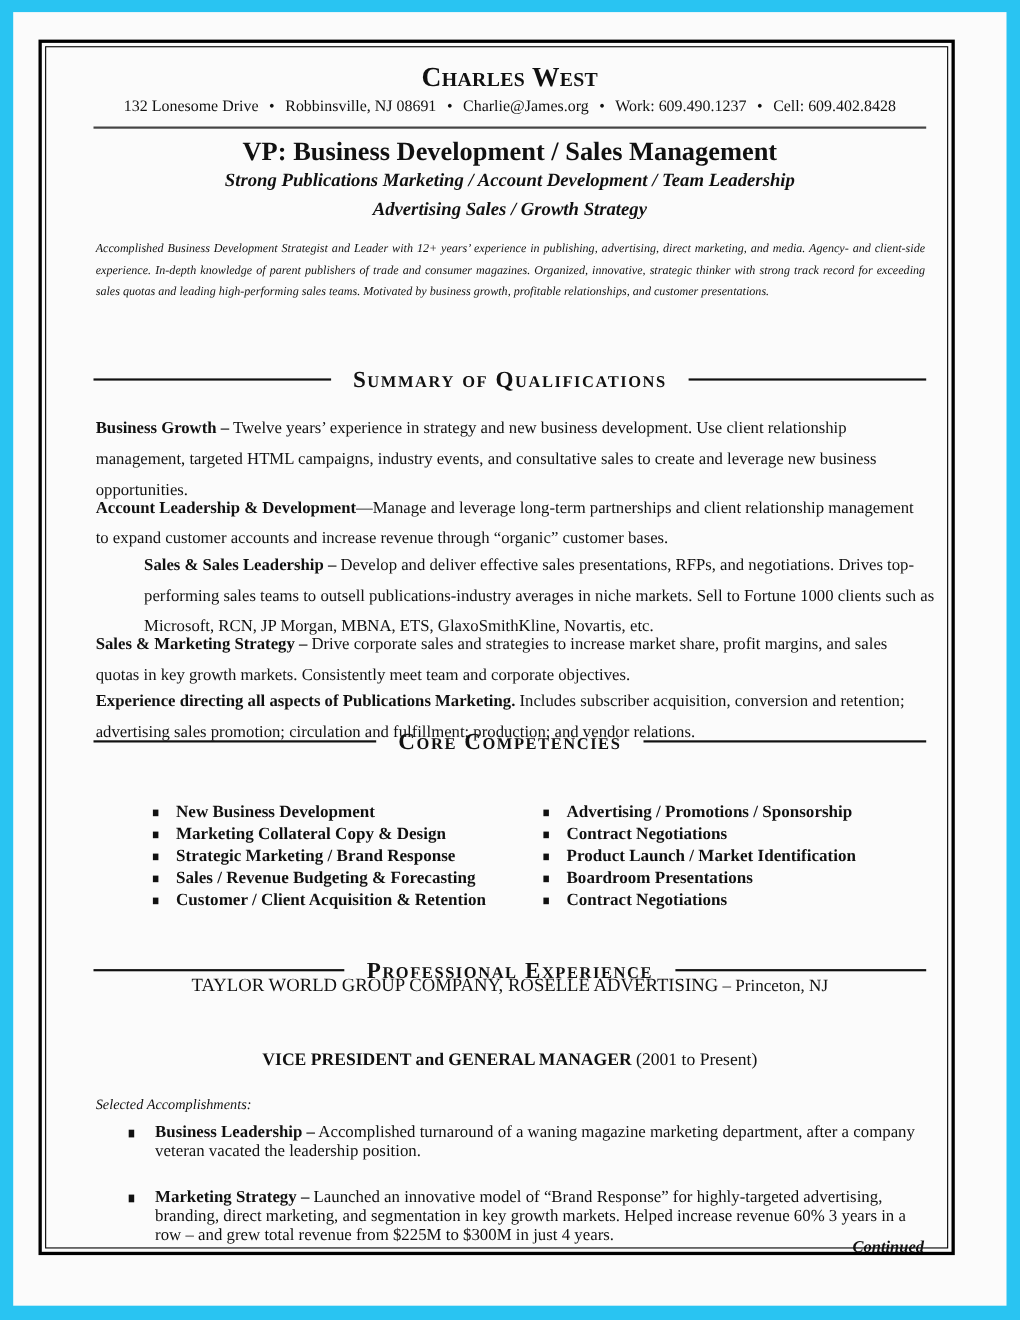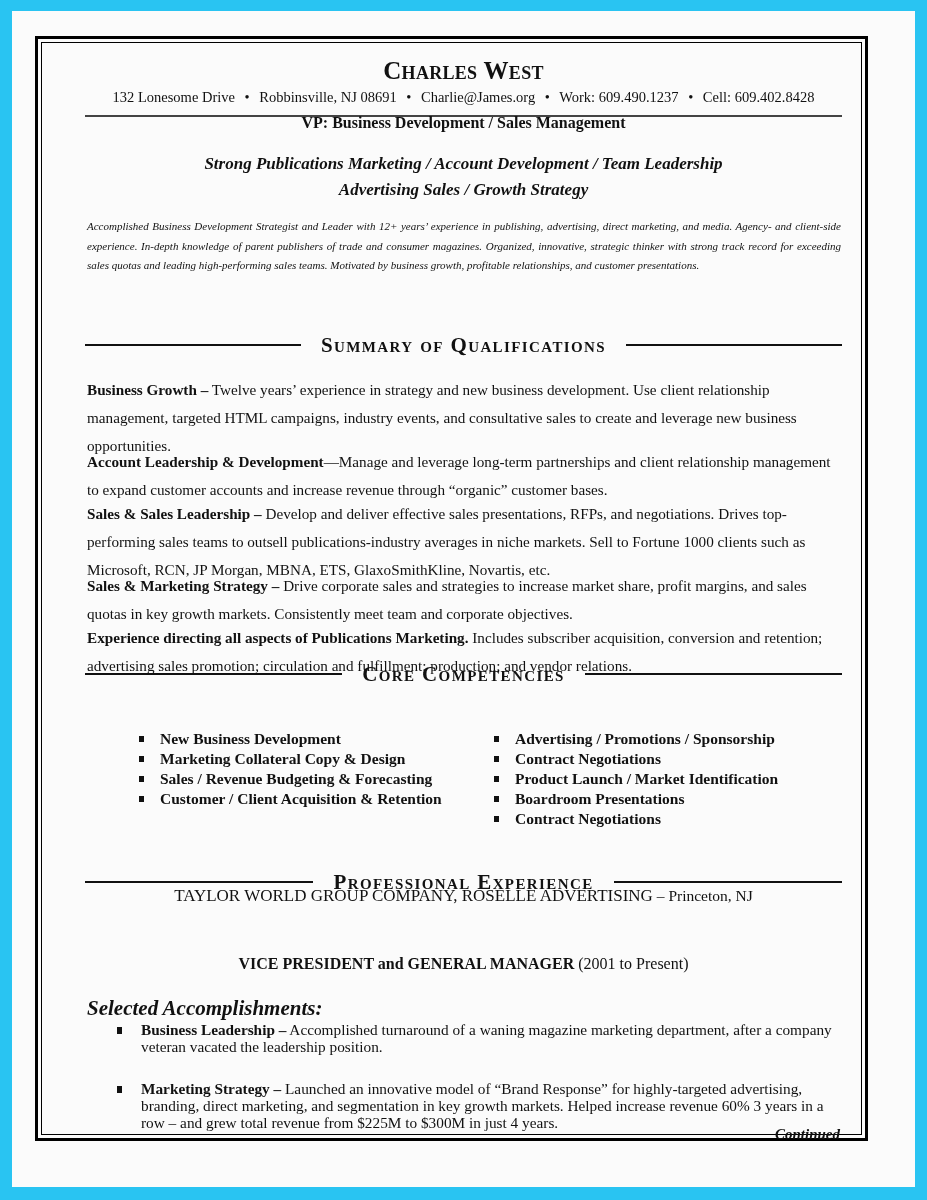--- a/index.html
+++ b/index.html
@@ -33,21 +33,21 @@
   .name {
     top: 57px; font-size: 25px; font-weight: bold; letter-spacing: 0.3px;
     font-variant: small-caps;
   }
   .contact { top: 89px; font-size: 14.5px; }
   .contact .sep { margin: 0 6px; }
   .header-rule {
     position: absolute; left: 85px; width: 757px; top: 115px; height: 0;
     border-top: 2px solid #444;
   }
-  .title { top: 114px; font-size: 16px; font-weight: bold; }
+  .title { top: 125px; font-size: 24px; font-weight: bold; }
   .tagline1 { top: 154px; font-size: 17px; font-weight: bold; font-style: italic; }
   .tagline2 { top: 180px; font-size: 17px; font-weight: bold; font-style: italic; }
 
   .profile {
     position: absolute; left: 87px; width: 754px; top: 217px;
     font-size: 11px; font-style: italic; line-height: 19.5px;
     text-align: justify;
   }
 
   .section-head {
@@ -74,21 +74,21 @@
   .comp-col li::before {
     content: ""; position: absolute; left: 0; top: 7px; width: 5px; height: 6px; background: #111;
   }
 
   .company { top: 886px; font-size: 17px; }
   .company .loc { font-size: 15.5px; }
   .role { top: 955px; font-size: 16px; }
   .role b { font-weight: bold; }
 
   .sel {
-    position: absolute; left: 87px; top: 996px; font-size: 21px; font-weight: bold; font-style: italic;
+    position: absolute; left: 87px; top: 996px; font-size: 13px; font-weight: normal; font-style: italic;
   }
   .acc {
     position: absolute; left: 141px; width: 700px; font-size: 15.3px; line-height: 17px;
   }
   .acc::before {
     content: ""; position: absolute; left: -24px; top: 6px; width: 5px; height: 7px; background: #111;
   }
   .continued {
     position: absolute; right: 87px; top: 1126px; font-size: 15px; font-style: italic; font-weight: bold;
   }
@@ -128,39 +128,40 @@
   <div class="label">Summary of Qualifications</div>
   <div class="rule"></div>
 </div>
 
 <div class="qual" style="top:376px;">
   <b>Business Growth –</b><span> Twelve years’ experience in strategy and new business development. Use client relationship management, targeted HTML campaigns, industry events, and consultative sales to create and leverage new business opportunities.</span>
 </div>
 <div class="qual" style="top:448px;">
   <b>Account Leadership &amp; Development</b><span>—Manage and leverage long-term partnerships and client relationship management to expand customer accounts and increase revenue through “organic” customer bases.</span>
 </div>
-<div class="qual" style="top:500px;">
+<div class="qual" style="top:500px;margin-left:44px;">
   <b>Sales &amp; Sales Leadership –</b><span> Develop and deliver effective sales presentations, RFPs, and negotiations. Drives top-performing sales teams to outsell publications-industry averages in niche markets. Sell to Fortune 1000 clients such as Microsoft, RCN, JP Morgan, MBNA, ETS, GlaxoSmithKline, Novartis, etc.</span>
 </div>
 <div class="qual" style="top:572px;">
   <b>Sales &amp; Marketing Strategy –</b><span> Drive corporate sales and strategies to increase market share, profit margins, and sales quotas in key growth markets. Consistently meet team and corporate objectives.</span>
 </div>
 <div class="qual" style="top:624px;">
   <b>Experience directing all aspects of Publications Marketing.</b><span> Includes subscriber acquisition, conversion and retention; advertising sales promotion; circulation and fulfillment; production; and vendor relations.</span>
 </div>
 
 <div class="section-head" style="top:664px;">
   <div class="rule"></div>
   <div class="label">Core Competencies</div>
   <div class="rule"></div>
 </div>
 
 <ul class="comp-col" style="left:139px;">
   <li>New Business Development</li>
   <li>Marketing Collateral Copy &amp; Design</li>
+  <li>Strategic Marketing / Brand Response</li>
   <li>Sales / Revenue Budgeting &amp; Forecasting</li>
   <li>Customer / Client Acquisition &amp; Retention</li>
 </ul>
 <ul class="comp-col" style="left:494px;">
   <li>Advertising / Promotions / Sponsorship</li>
   <li>Contract Negotiations</li>
   <li>Product Launch / Market Identification</li>
   <li>Boardroom Presentations</li>
   <li>Contract Negotiations</li>
 </ul>

